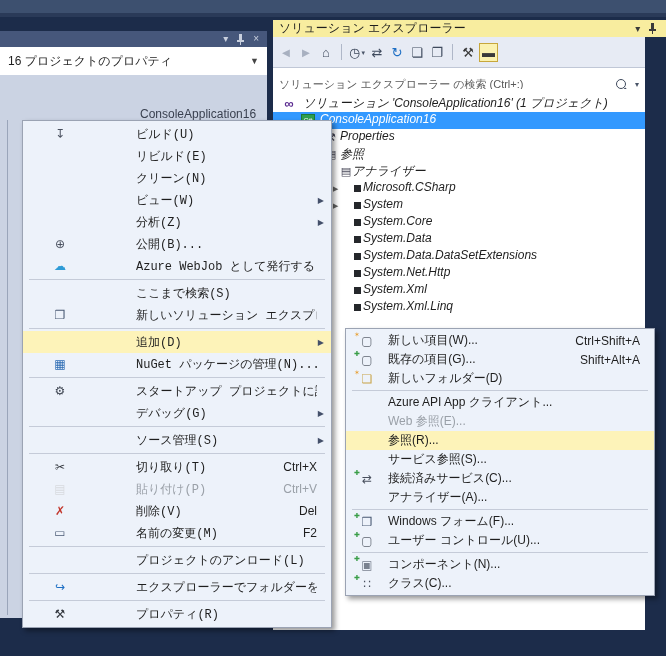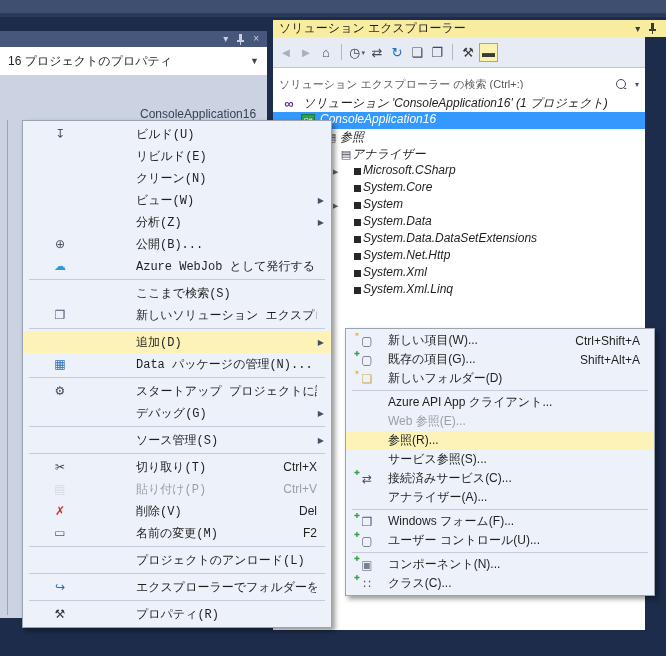--- a/index.html
+++ b/index.html
@@ -166,49 +166,55 @@
         <span class="tlabel" style="left: 30px;">ソリューション 'ConsoleApplication16' (1 プロジェクト)</span>
       </div>
       <div class="trow sel">
         <span class="tico" style="left: 27px;">
           <i class="gly proj-ico">C#</i>
         </span>
         <span class="tlabel" style="left: 47px;">ConsoleApplication16</span>
       </div>
       <div class="trow">
         <span class="tico" style="left: 50px;">
+          <i class="gly" style="color:#445;font-size:11px">⚒</i>
+        </span>
+        <span class="tlabel" style="left: 67px;">Properties</span>
+      </div>
+      <div class="trow">
+        <span class="tico" style="left: 50px;">
           <i class="gly" style="color:#445;font-size:11px">▤</i>
         </span>
         <span class="tlabel" style="left: 67px;">参照</span>
       </div>
       <div class="trow">
         <span class="tico" style="left: 65px;">
           <i class="gly" style="color:#445;font-size:11px">▤</i>
         </span>
         <span class="tlabel" style="left: 79px; text-align: center;">アナライザー</span>
       </div>
       <div class="trow">
         <span class="texp" style="left: 60px;">▶</span>
         <span class="tico" style="left: 76px;">
           <i class="asm"></i>
         </span>
         <span class="tlabel" style="left: 90px;">Microsoft.CSharp</span>
       </div>
       <div class="trow">
+        <span class="texp" style="left: 60px;">▶</span>
+        <span class="tico" style="left: 76px;">
+          <i class="asm"></i>
+        </span>
+        <span class="tlabel" style="left: 90px;">System</span>
+      </div>
+      <div class="trow">
         <span class="tico" style="left: 76px;">
           <i class="asm"></i>
         </span>
         <span class="tlabel" style="left: 90px;">System.Core</span>
-      </div>
-      <div class="trow">
-        <span class="texp" style="left: 60px;">▶</span>
-        <span class="tico" style="left: 76px;">
-          <i class="asm"></i>
-        </span>
-        <span class="tlabel" style="left: 90px;">System</span>
       </div>
       <div class="trow">
         <span class="tico" style="left: 76px;">
           <i class="asm"></i>
         </span>
         <span class="tlabel" style="left: 90px;">System.Data</span>
       </div>
       <div class="trow">
         <span class="tico" style="left: 76px;">
           <i class="asm"></i>
@@ -286,21 +292,21 @@
       </div>
       <div class="msep"></div>
       <div class="mitem hl">
         <span class="mic"></span>
         <span class="mlabel">追加(D)</span>
         <span class="mshort"></span>
         <span class="marrow">▶</span>
       </div>
       <div class="mitem">
         <span class="mic" style="color: rgb(46, 109, 180);">▦</span>
-        <span class="mlabel">Data パッケージの管理(N)...</span>
+        <span class="mlabel">NuGet パッケージの管理(N)...</span>
         <span class="mshort"></span>
       </div>
       <div class="msep"></div>
       <div class="mitem">
         <span class="mic" style="color: rgb(63, 70, 82);">⚙</span>
         <span class="mlabel">スタートアップ プロジェクトに設定(A)</span>
         <span class="mshort"></span>
       </div>
       <div class="mitem">
         <span class="mic"></span>

